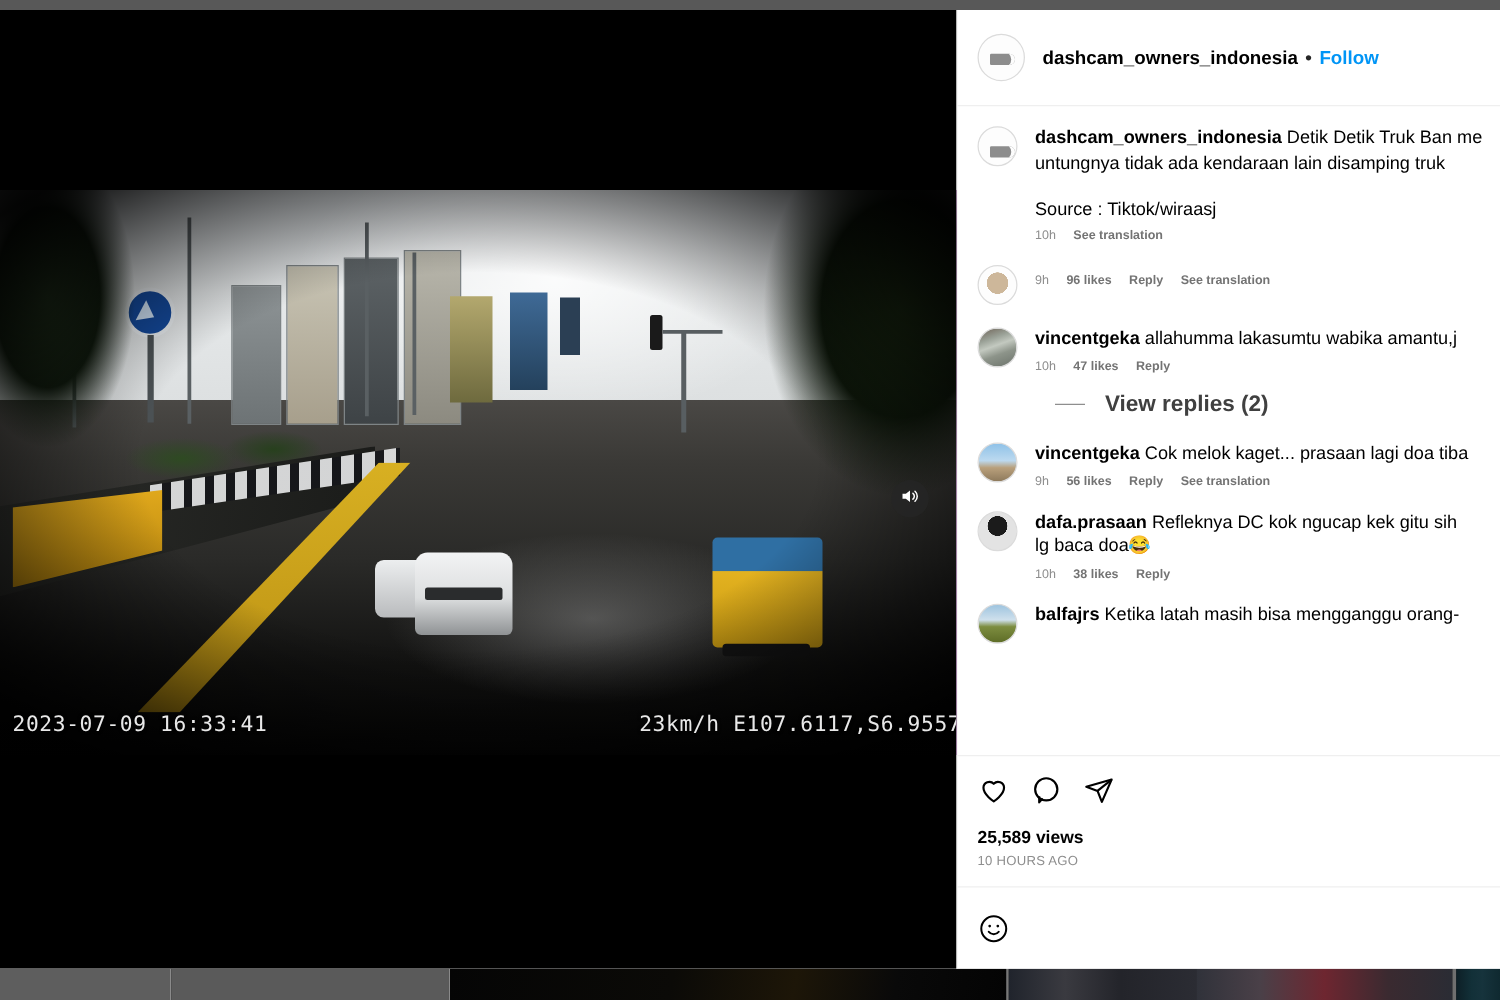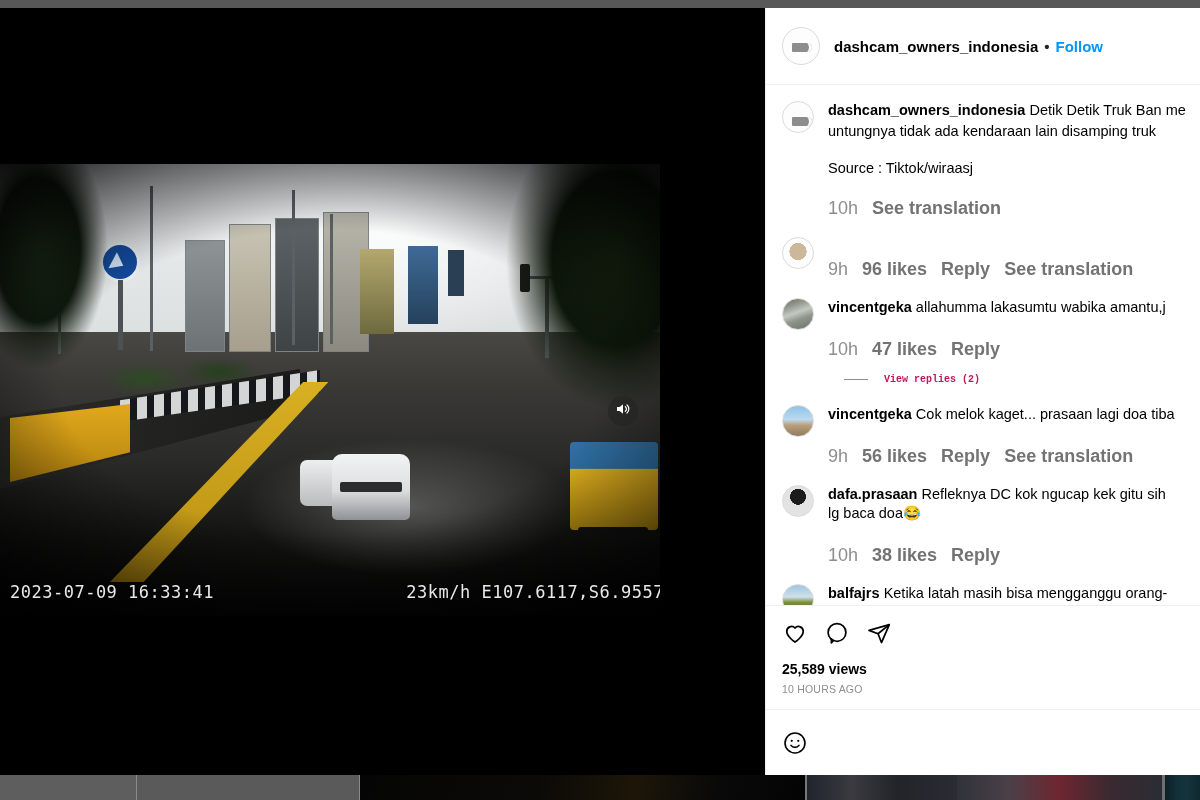--- a/index.html
+++ b/index.html
@@ -45,21 +45,21 @@
   }
 
   
   .media-pane {
     width: 765px; height: 767px;
     background: #000;
     position: relative;
     flex: 0 0 765px;
   }
   .video-frame {
-    position: absolute; left: 0; top: 156px; width: 660px; height: 452px;
+    position: absolute; left: 0; top: 144px; width: 765px; height: 452px;
     overflow: hidden;
     background: #a21caf;
   }
   
   .v-sky {
     position: absolute; left: 0; top: 0; width: 100%; height: 180px;
     background: linear-gradient(180deg,#d9dde0 0%,#e6e9ea 45%,#dcdfe0 100%);
   }
   .v-sky::after {
     content: ""; position: absolute; left: 0; top: 0; width: 100%; height: 100%;
@@ -256,34 +256,34 @@
   .entry-body { flex: 1 1 auto; min-width: 0; }
   .entry-text {
     font-size: 14.5px; line-height: 19px; color: #000;
     white-space: nowrap;
   }
   .entry-text .u { font-weight: bold; }
   .caption-line2 { margin-top: 2px; }
   .caption-src { margin-top: 19px; font-size: 14.5px; color: #000; }
 
   .meta {
-    margin-top: 22px; display: flex; gap: 14px; align-items: flex-start;
-    font-size: 18px; color: #8e8e8e;
+    margin-top: 7px; display: flex; gap: 14px; align-items: flex-start;
+    font-size: 10px; color: #8e8e8e;
   }
   .meta .tstamp { color: #8e8e8e; }
   .meta .likes { font-weight: bold; color: #737373; }
   .meta .act { font-weight: bold; color: #737373; cursor: pointer; }
   .meta .translate { color: #737373; font-weight: bold; cursor: pointer; }
 
   .view-replies {
     display: flex; align-items: center; gap: 16px;
     margin: -4px 0 20px 0; padding-left: 78px;
   }
   .vr-dash { width: 24px; height: 1px; background: #8e8e8e; }
-  .vr-label { font-size: 10px; font-weight: bold; color: #be185d; cursor: pointer; font-family: Liberation Mono, monospace; }
+  .vr-label { font-size: 18px; font-weight: bold; color: #404040; cursor: pointer; }
 
   .side-actions {
     flex: 0 0 auto;
     border-top: 1px solid #efefef;
     padding: 8px 16px 0 16px;
   }
   .icon-row { display: flex; align-items: center; gap: 16px; padding: 6px 0 2px 0; }
   .icon-btn { cursor: pointer; display: flex; align-items: center; justify-content: center; }
   .icon-btn svg { width: 26px; height: 26px; stroke: #000; fill: none; stroke-width: 1.6; }
   .views { font-size: 14px; font-weight: bold; color: #000; margin-top: 9px; }

